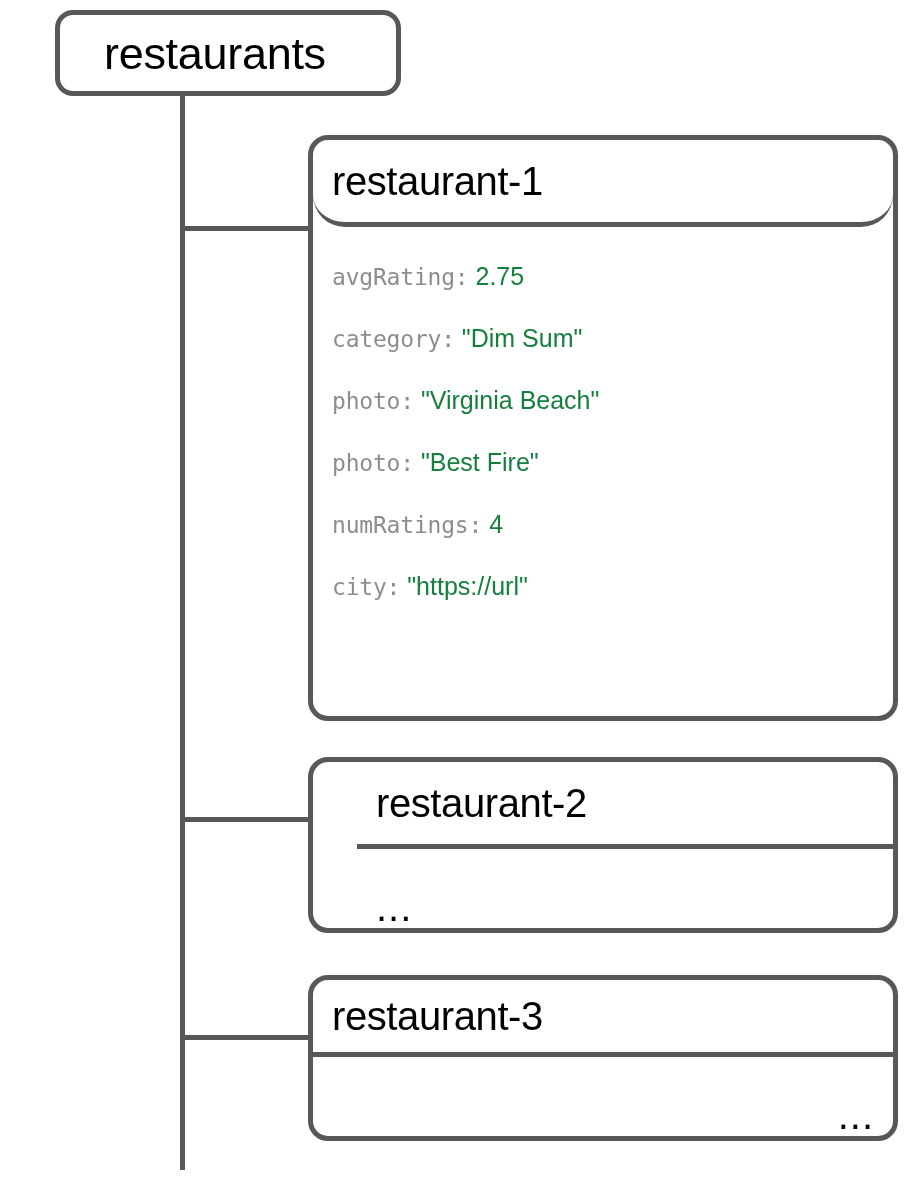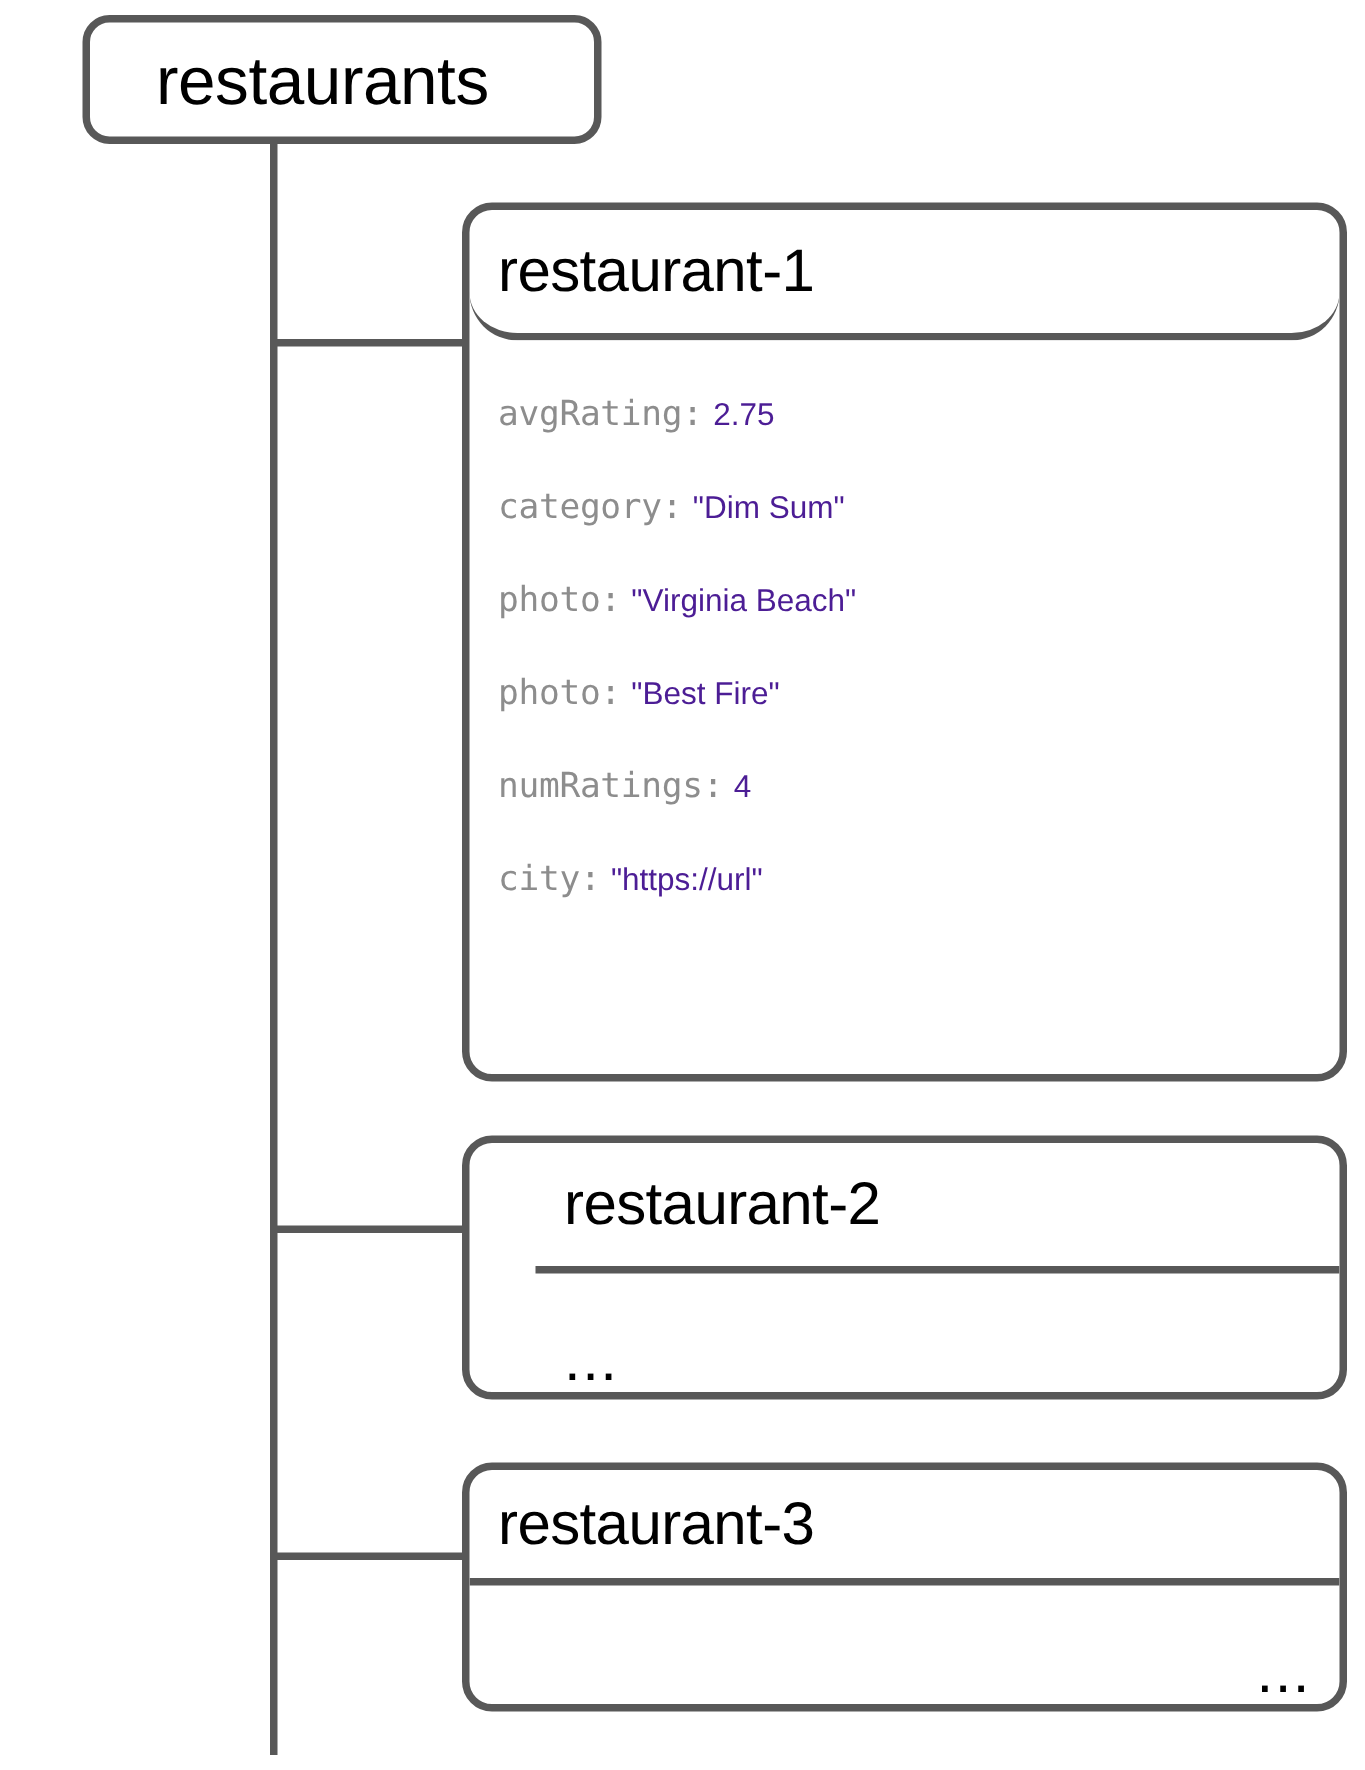--- a/index.html
+++ b/index.html
@@ -111,22 +111,22 @@
   }
 
   .field-key {
     font-family: "DejaVu Sans Mono", monospace;
     font-size: 23px;
     color: #8d8d8d;
     letter-spacing: -0.2px;
   }
   .field-val {
     font-family: "Liberation Sans", sans-serif;
-    font-size: 21px;
-    color: #4c1d95;
+    font-size: 25px;
+    color: #15803d;
     margin-left: 7px;
     text-align: center;
   }
 
   .ellipsis-row {
     font-family: "Liberation Sans", sans-serif;
     font-size: 40px;
     color: #000000;
     line-height: 1;
     padding-top: 20px;

